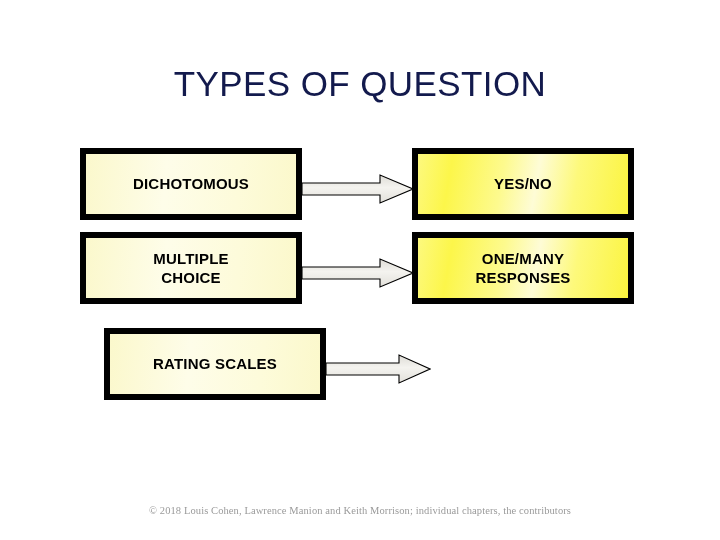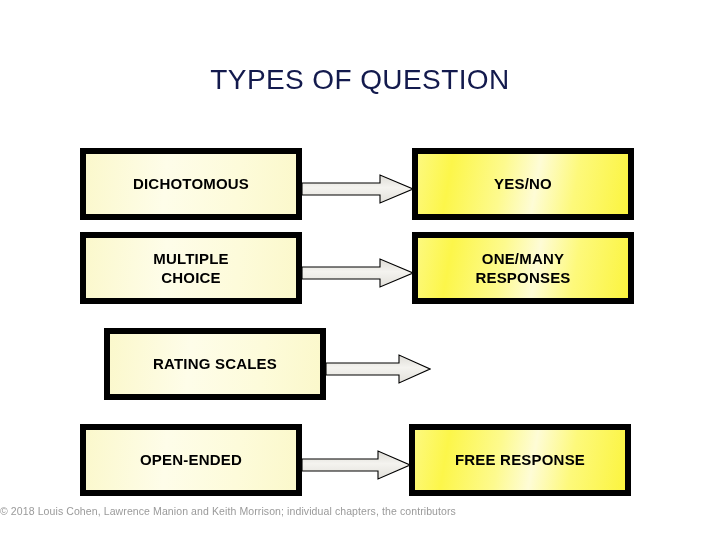--- a/index.html
+++ b/index.html
@@ -23,21 +23,21 @@
     background: #ffffff;
   }
 
   
   #slide-title {
     position: absolute;
     left: 0;
     top: 64px;
     width: 720px;
     text-align: center;
-    font-size: 28px;
+    font-size: 35px;
     letter-spacing: 0.4px;
     color: #131a4d;
     font-family: "Liberation Sans", sans-serif;
     font-weight: normal;
     white-space: nowrap;
   }
 
   
   .row {
     position: absolute;
@@ -109,22 +109,22 @@
   .row-3 .arrow { left: 302px; width: 105px; }
   .row-4 .arrow { left: 302px; width: 109px; }
   .arrow svg { display: block; width: 100%; height: 100%; }
 
   
   #footer {
     position: absolute;
     left: 0;
     top: 505px;
     width: 720px;
-    text-align: left;
-    font-family: Liberation Sans, sans-serif;
+    text-align: center;
+    font-family: Liberation Serif, serif;
     font-size: 10.5px;
     color: #9a9a9a;
     letter-spacing: 0.1px;
     white-space: nowrap;
   }
 </style>
 </head>
 <body>
 
 <div id="slide">
@@ -190,36 +190,16 @@
             <stop offset="0%" stop-color="#dedcd6"></stop>
             <stop offset="45%" stop-color="#f4f3ef"></stop>
             <stop offset="100%" stop-color="#e2e0da"></stop>
           </linearGradient>
         </defs>
         <polygon points="0,9 73,9 73,1 104,15 73,29 73,21 0,21" fill="url(#ag3)" stroke="#000000" stroke-width="1.1"></polygon>
       </svg>
     </div>
   </div>
 
-  <div class="row row-4">
-    <div class="box box-left">
-      <span class="box-label">OPEN-ENDED</span>
-    </div>
-    <div class="arrow">
-      <svg viewBox="0 0 109 30" preserveAspectRatio="none">
-        <defs>
-          <linearGradient id="ag4" x1="0" y1="0" x2="0" y2="1">
-            <stop offset="0%" stop-color="#dedcd6"></stop>
-            <stop offset="45%" stop-color="#f4f3ef"></stop>
-            <stop offset="100%" stop-color="#e2e0da"></stop>
-          </linearGradient>
-        </defs>
-        <polygon points="0,9 76,9 76,1 108,15 76,29 76,21 0,21" fill="url(#ag4)" stroke="#000000" stroke-width="1.1"></polygon>
-      </svg>
-    </div>
-    <div class="box box-right">
-      <span class="box-label">FREE RESPONSE</span>
-    </div>
-  </div>
 
   <div id="footer">© 2018 Louis Cohen, Lawrence Manion and Keith Morrison; individual chapters, the contributors</div>
 
 </div>
 
 </body></html>

